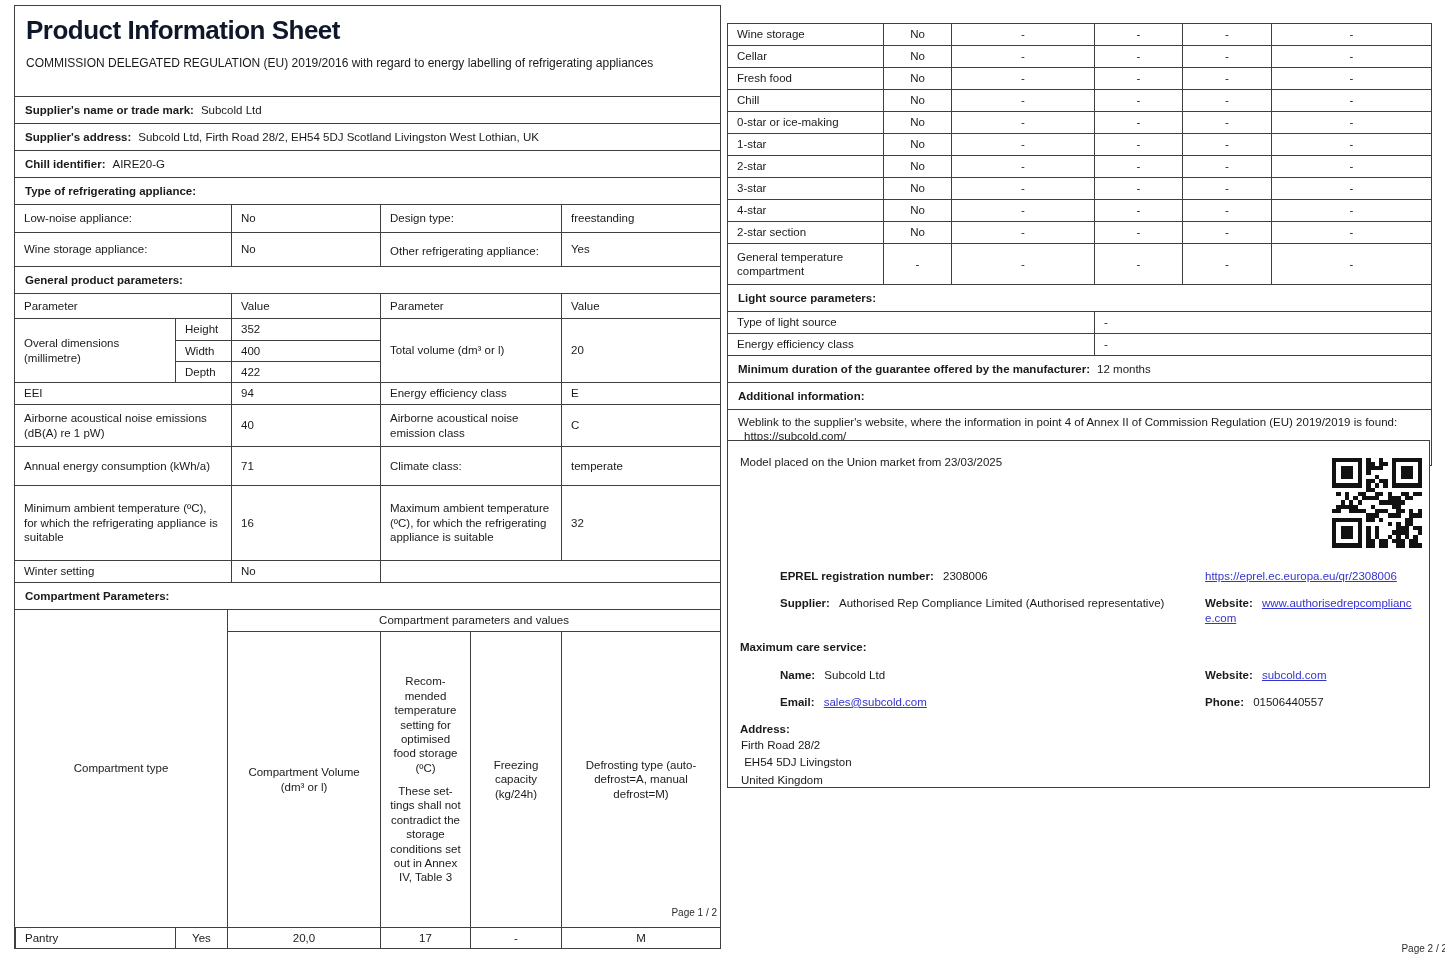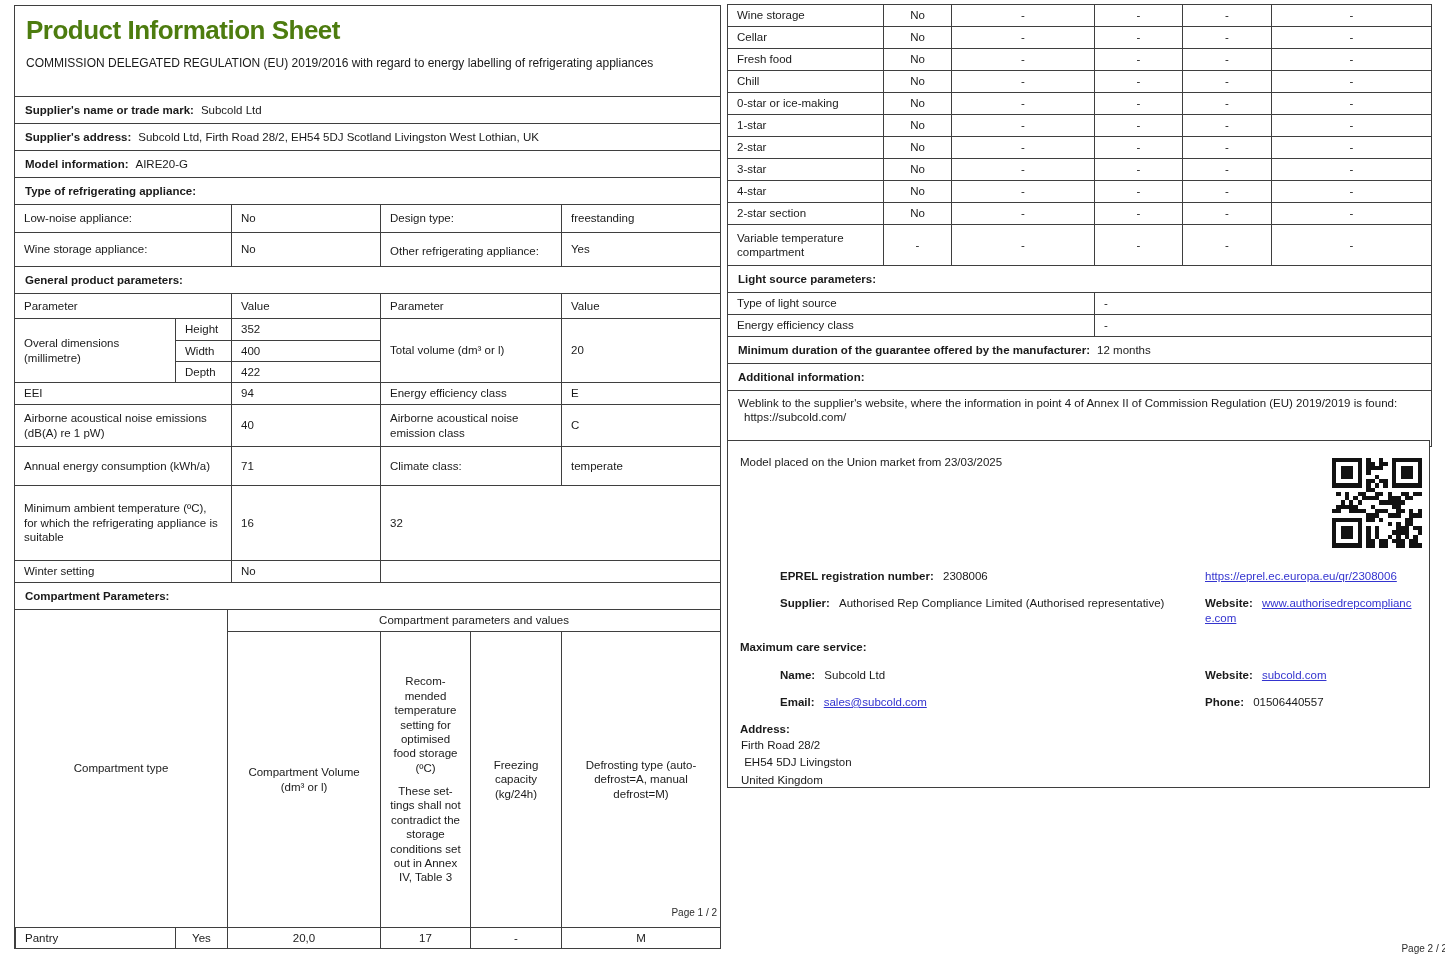--- a/index.html
+++ b/index.html
@@ -13,21 +13,21 @@
   
   .c{border-left:1px solid #3f3f3f;padding:2px 9px;display:flex;align-items:center;box-sizing:border-box;}
   .c:first-child,.c.nl{border-left:none;}
   .ctr{justify-content:center;text-align:center;}
   .kv{padding:5px 10px;min-height:27px;display:flex;align-items:center;box-sizing:border-box;}
   .kv .val{margin-left:7px;}
   .section{padding:5px 10px;min-height:27px;display:flex;align-items:center;font-weight:bold;box-sizing:border-box;}
   
   .p1{left:14px;top:5px;width:705px;}
   .titlebox{padding:8px 11px 10px 11px;box-sizing:border-box;min-height:90px;}
-  .title{margin:0;font-size:26px;font-weight:bold;color:#4d7c0f;letter-spacing:-0.5px;}
+  .title{margin:0;font-size:26px;font-weight:bold;color:#0f172a;letter-spacing:-0.5px;}
   .subtitle{margin:9px 0 0 0;font-size:12px;}
   .grid4{display:grid;grid-template-columns:216px 149px 181px 1fr;}
   .r27 > .c{min-height:27px;}
   .r24 > .c{min-height:24px;}
   .r21 > .c{min-height:21px;}
   .r33 > .c{min-height:33px;}
   .r41 > .c{min-height:41px;}
   .r38 > .c{min-height:38px;}
   .r74 > .c{min-height:74px;}
   .just{text-align:justify;text-align-last:left;display:block;padding-top:4px;}
@@ -38,21 +38,21 @@
   .gwinter{display:grid;grid-template-columns:216px 149px 1fr;}
   .comp{display:grid;grid-template-columns:160px 52px 153px 90px 91px 1fr;grid-template-rows:21px 296px 21px;}
   .comp .c{border-top:1px solid #3f3f3f;}
   .comp .c.t0{border-top:none;}
   .comp .typehead{grid-column:1/3;grid-row:1/3;justify-content:center;text-align:center;}
   .comp .grouphead{grid-column:3/7;}
   .comp .hcell{justify-content:center;text-align:center;align-items:center;}
   .comp .hcell .inner p{margin:0;}
   .comp .hcell .inner p + p{margin-top:9px;}
   
-  .p2t{left:727px;top:4px;width:703px;}
+  .p2t{left:727px;top:23px;width:703px;}
   .grid6{display:grid;grid-template-columns:155px 68px 143px 88px 89px 1fr;}
   .r40 > .c{min-height:40px;}
   .grid2{display:grid;grid-template-columns:366px 1fr;}
   .wrap{display:block;padding:5px 10px;}
   .wrap .val{margin-left:6px;}
   
   .p2b{left:727px;top:440px;width:703px;height:348px;border:1px solid #3f3f3f;box-sizing:border-box;padding:11px 12px;}
   .modelarea{position:relative;min-height:101px;}
   .modelarea p{margin:3px 0 0 0;}
   .qr{position:absolute;right:-5px;top:1px;width:90px;height:93px;}
@@ -81,21 +81,21 @@
     <span class="b">Supplier's name or trade mark:</span>
     <span class="val">Subcold Ltd</span>
   </div>
 
   <div class="trow kv">
     <span class="b">Supplier's address:</span>
     <span class="val">Subcold Ltd, Firth Road 28/2, EH54 5DJ Scotland Livingston West Lothian, UK</span>
   </div>
 
   <div class="trow kv">
-    <span class="b">Model information:</span>
+    <span class="b">Chill identifier:</span>
     <span class="val">AIRE20-G</span>
   </div>
 
   <div class="trow section">Type of refrigerating appliance:</div>
 
   <div class="trow grid4 r27">
     <div class="c">Low-noise appliance:</div>
     <div class="c">No</div>
     <div class="c">Design type:</div>
     <div class="c">freestanding</div>
@@ -148,20 +148,21 @@
   <div class="trow grid4 r38">
     <div class="c">Annual energy consumption (kWh/a)</div>
     <div class="c">71</div>
     <div class="c">Climate class:</div>
     <div class="c">temperate</div>
   </div>
 
   <div class="trow grid4 r74">
     <div class="c">Minimum ambient tempera­ture (ºC), for which the refrig­erating appliance is suitable</div>
     <div class="c">16</div>
+    <div class="c">Maximum ambient tem­perature (ºC), for which the refrigerating appliance is suitable</div>
     <div class="c">32</div>
   </div>
 
   <div class="trow gwinter r21">
     <div class="c">Winter setting</div>
     <div class="c">No</div>
     <div class="c"></div>
   </div>
 
   <div class="trow section">Compartment Parameters:</div>
@@ -265,21 +266,21 @@
   </div>
   <div class="trow grid6 r21">
     <div class="c">2-star section</div>
     <div class="c ctr">No</div>
     <div class="c ctr">-</div>
     <div class="c ctr">-</div>
     <div class="c ctr">-</div>
     <div class="c ctr">-</div>
   </div>
   <div class="trow grid6 r40">
-    <div class="c">Variable temperature compartment</div>
+    <div class="c">General temperature compartment</div>
     <div class="c ctr">-</div>
     <div class="c ctr">-</div>
     <div class="c ctr">-</div>
     <div class="c ctr">-</div>
     <div class="c ctr">-</div>
   </div>
 
   <div class="trow section">Light source parameters:</div>
 
   <div class="trow grid2 r21">

